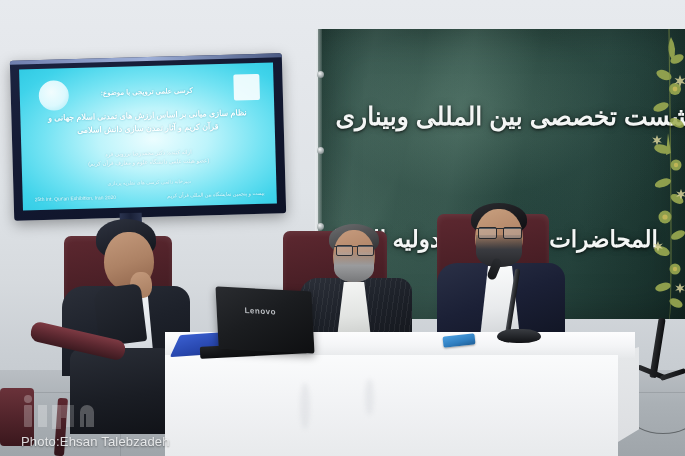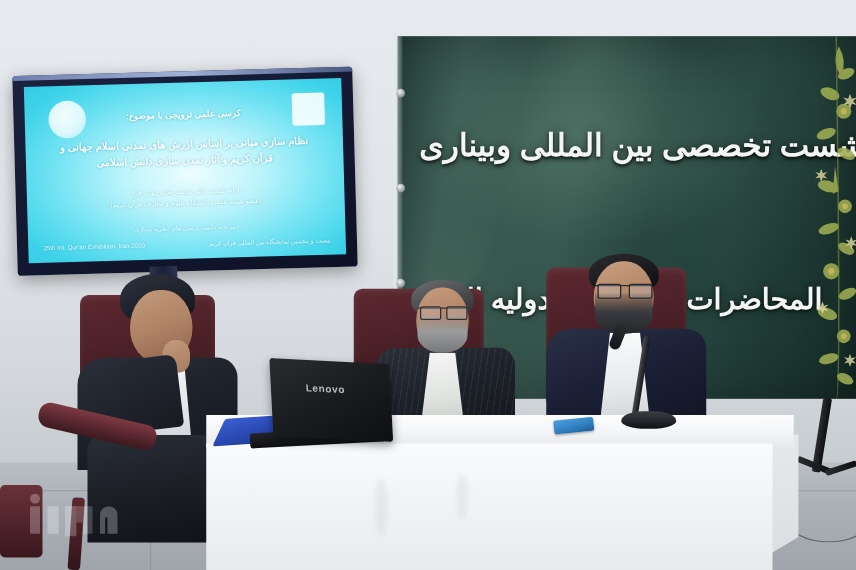--- a/index.html
+++ b/index.html
@@ -550,14 +550,15 @@
       <g fill="#ffffff" opacity="0.62">
         <rect x="2" y="10" width="8" height="22" rx="1"></rect>
         <circle cx="6" cy="4" r="4"></circle>
         <path d="M16 10 h9 v22 h-9 z"></path>
         <path d="M30 10 h9 v30 h-9 z" opacity="0.9"></path>
         <path d="M44 10 h8 v22 h-8 v-9 h-5 v9 h-8 v-22 z" opacity="0.75"></path>
         <path d="M58 32 v-15 a7 7 0 0 1 14 0 v15 h-8 v-13 h-2 v13 z"></path>
       </g>
     </svg>
   </div>
+  <div class="wm-credit">Photo:Ehsan Talebzadeh</div>
 
 </div>
 
 </body></html>

